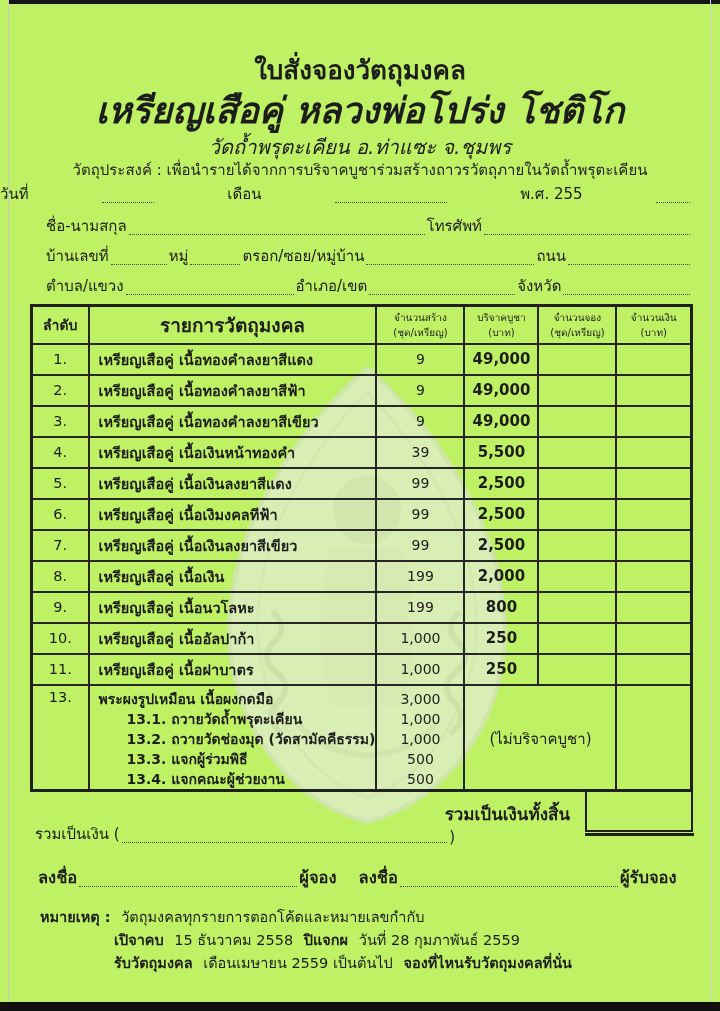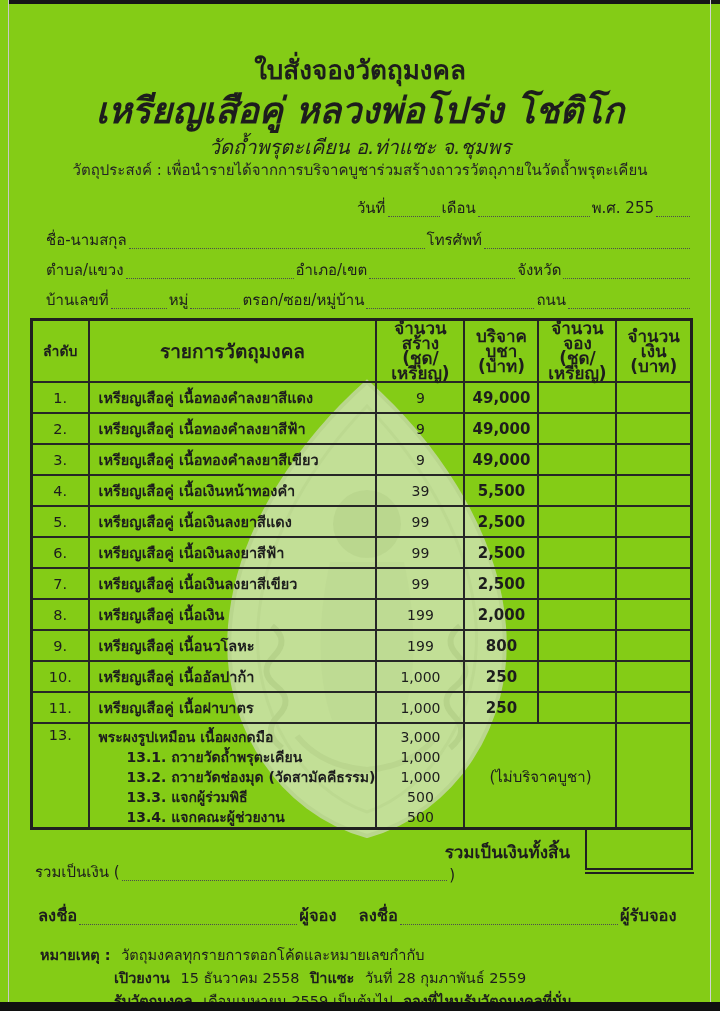--- a/index.html
+++ b/index.html
@@ -1,51 +1,51 @@
 <!DOCTYPE html>
 <html><head>
 <meta charset="utf-8">
 <style>
   * { margin:0; padding:0; box-sizing:border-box; }
   html,body { background:#e9e9e9; }
   .page {
     position:relative; width:720px; height:1011px; margin:0 auto;
-    background:#84cc16; overflow:hidden;
+    background:#bef264; overflow:hidden;
     font-family:"DejaVu Sans","Liberation Sans",sans-serif;
     color:#1d1d1d;
   }
   .bar-top { position:absolute; top:0; left:8px; right:0; height:4px; background:#161616; }
   .bar-bottom { position:absolute; bottom:0; left:0; right:0; height:9px; background:#101010; }
   .edge-l { position:absolute; top:0; bottom:0; left:8px; width:1px; background:#c9c9c9; }
   .edge-r { position:absolute; top:0; bottom:0; right:9px; width:1px; background:#d2d2d2; }
 
   .hdr { padding-top:52px; text-align:center; }
   .hdr-title   { font-size:26px; font-weight:bold; line-height:36px; }
   .hdr-subject { font-size:36px; font-weight:600; font-style:italic; line-height:46px; }
   .hdr-temple  { font-size:20px; font-style:italic; line-height:26px; }
   .hdr-purpose { font-size:15px; line-height:20px; color:#262626; }
 
   .dots { border-bottom:1.5px dotted #4c4c4c; height:1.05em; align-self:flex-end; margin:0 2px 3px 2px; }
   .row-line { display:flex; align-items:flex-end; font-size:15px;margin-left:12px; }
 
-  .date-row { margin:14px 28px 0 0; height:26px; justify-content:flex-end; }
+  .date-row { margin:0 28px 0 0; height:26px; justify-content:space-between;gap:44px; }
   .fields { margin:2px 28px 0 34px; }
   .fields .row-line { height:30px; }
   .grow { flex:1 1 auto; }
 
   .table-zone { position:relative; margin:6px 27px 0 30px; }
   .wm { position:absolute; left:172px; top:58px; z-index:0; opacity:.6; }
 
   table.order { position:relative; z-index:1; width:663px; border-collapse:collapse; background:transparent; }
   table.order th, table.order td { border:2px solid #262626; }
   table.order { border:3px solid #202020; }
   th { font-weight:600; }
   .th-no   { font-size:14px; }
   .th-item { font-size:19px; font-weight:bold; }
-  .th-sm   { font-size:17px; line-height:15px; font-weight:700; }
+  .th-sm   { font-size:10px; line-height:15px; font-weight:400; }
   thead th { height:38px; text-align:center; }
   tbody td { height:31px; }
   .c-no   { text-align:center; font-size:14.5px; }
   .c-item { padding-left:9px; font-size:14.5px; font-weight:600; }
   .c-qty  { text-align:center; font-size:14px; }
   .c-price{ text-align:center; font-size:15px; font-weight:bold; }
   .r13 td { vertical-align:top; padding-top:3px; }
   .r13 .line { line-height:20px; white-space:nowrap; }
   .r13 .sub  { padding-left:28px; }
   .r13 .c-item { font-size:14px; }
@@ -92,35 +92,35 @@
   </div>
 
   <div class="fields">
     <div class="row-line">
       <span>ชื่อ-นามสกุล</span>
       <span class="dots" style="width:296px"></span>
       <span>โทรศัพท์</span>
       <span class="dots grow"></span>
     </div>
     <div class="row-line">
-      <span>ตำบล/แขวง</span>
-      <span class="dots" style="width:168px"></span>
-      <span>อำเภอ/เขต</span>
-      <span class="dots" style="width:146px"></span>
-      <span>จังหวัด</span>
-      <span class="dots grow"></span>
-    </div>
-    <div class="row-line">
       <span>บ้านเลขที่</span>
       <span class="dots" style="width:56px"></span>
       <span>หมู่</span>
       <span class="dots" style="width:50px"></span>
       <span>ตรอก/ซอย/หมู่บ้าน</span>
       <span class="dots" style="width:168px"></span>
       <span>ถนน</span>
+      <span class="dots grow"></span>
+    </div>
+    <div class="row-line">
+      <span>ตำบล/แขวง</span>
+      <span class="dots" style="width:168px"></span>
+      <span>อำเภอ/เขต</span>
+      <span class="dots" style="width:146px"></span>
+      <span>จังหวัด</span>
       <span class="dots grow"></span>
     </div>
   </div>
 
   <div class="table-zone">
     <svg class="wm" width="330" height="466" viewBox="0 0 330 466">
       <path d="M165 6 C104 60 36 150 28 250 C20 348 78 436 165 460 C252 436 310 348 302 250 C294 150 226 60 165 6 Z" fill="#ececec" stroke="#dddddd" stroke-width="4"></path>
       <path d="M165 30 C118 78 62 158 56 248 C50 334 100 414 165 436 C230 414 280 334 274 248 C268 158 212 78 165 30 Z" fill="none" stroke="#e2e2e2" stroke-width="3"></path>
       <circle cx="165" cy="148" r="34" fill="#dfdfdf"></circle>
       <path d="M128 186 C116 240 114 300 130 344 L200 344 C216 300 214 240 202 186 Z" fill="#e6e6e6"></path>
@@ -196,21 +196,21 @@
         <tr class="t-row">
           <td class="c-no">5.</td>
           <td class="c-item">เหรียญเสือคู่ เนื้อเงินลงยาสีแดง</td>
           <td class="c-qty">99</td>
           <td class="c-price">2,500</td>
           <td></td>
           <td></td>
         </tr>
         <tr class="t-row">
           <td class="c-no">6.</td>
-          <td class="c-item">เหรียญเสือคู่ เนื้อเงินลงยาสีฟ้า</td>
+          <td class="c-item">เหรียญเสือคู่ เนื้อเงิมงคลทีฟ้า</td>
           <td class="c-qty">99</td>
           <td class="c-price">2,500</td>
           <td></td>
           <td></td>
         </tr>
         <tr class="t-row">
           <td class="c-no">7.</td>
           <td class="c-item">เหรียญเสือคู่ เนื้อเงินลงยาสีเขียว</td>
           <td class="c-qty">99</td>
           <td class="c-price">2,500</td>
@@ -291,23 +291,23 @@
     <span class="dots w225"></span>
     <span>ผู้รับจอง</span>
   </div>
 
   <div class="notes">
     <div>
       <b>หมายเหตุ :</b><span class="sp"></span>
       <span>วัตถุมงคลทุกรายการตอกโค้ดและหมายเลขกำกับ</span>
     </div>
     <div class="indent">
-      <b>เปิวยงาน</b><span class="sp"></span>
+      <b>เปิจาคบ</b><span class="sp"></span>
       <span>15 ธันวาคม 2558</span><span class="sp"></span>
-      <b>ปิาแซะ</b><span class="sp"></span>
+      <b>ปิแจกผ</b><span class="sp"></span>
       <span>วันที่ 28 กุมภาพันธ์ 2559</span>
     </div>
     <div class="indent">
       <b>รับวัตถุมงคล</b><span class="sp"></span>
       <span>เดือนเมษายน 2559 เป็นต้นไป</span><span class="sp"></span>
       <b>จองที่ไหนรับวัตถุมงคลที่นั่น</b>
     </div>
   </div>
 
   <div class="bar-bottom"></div>

